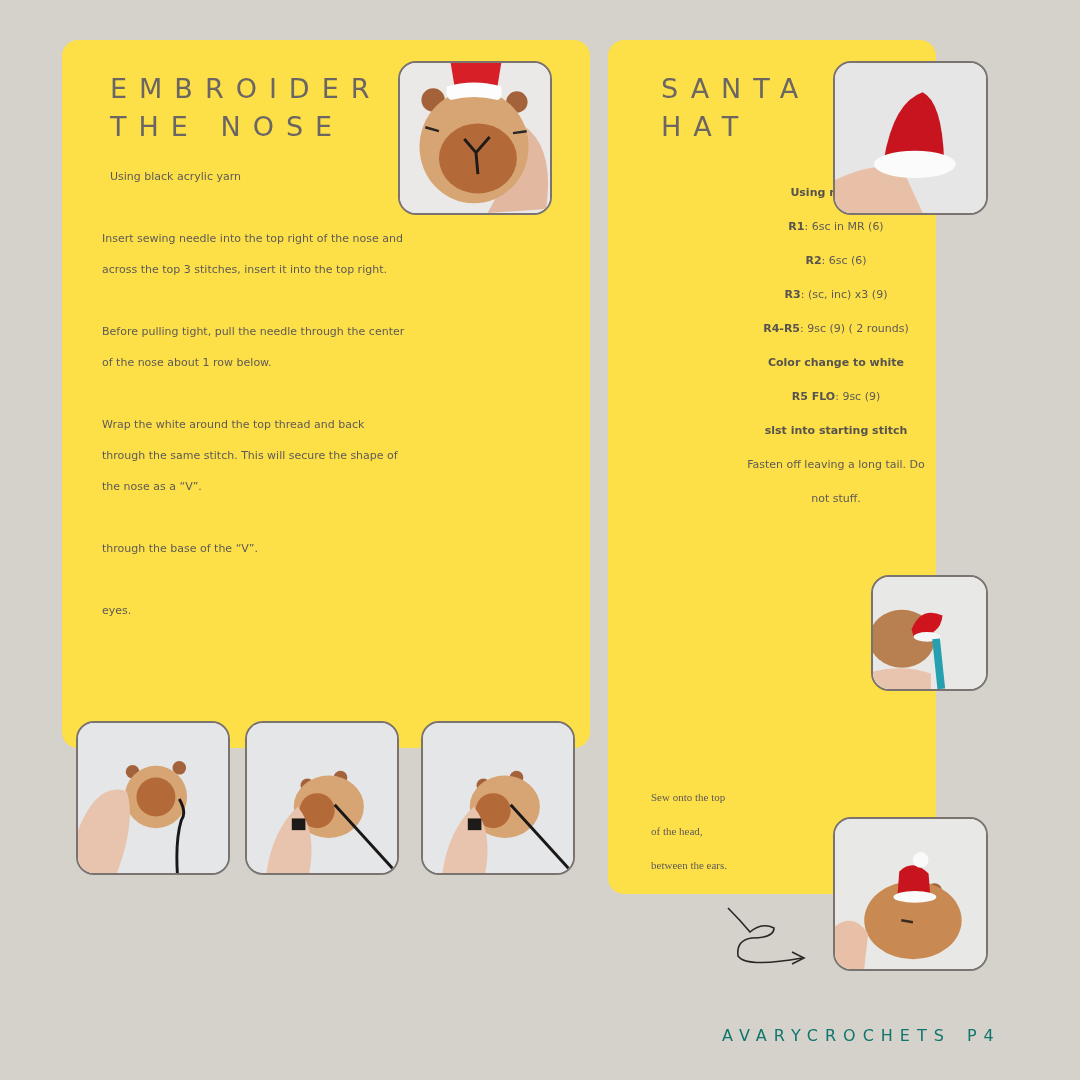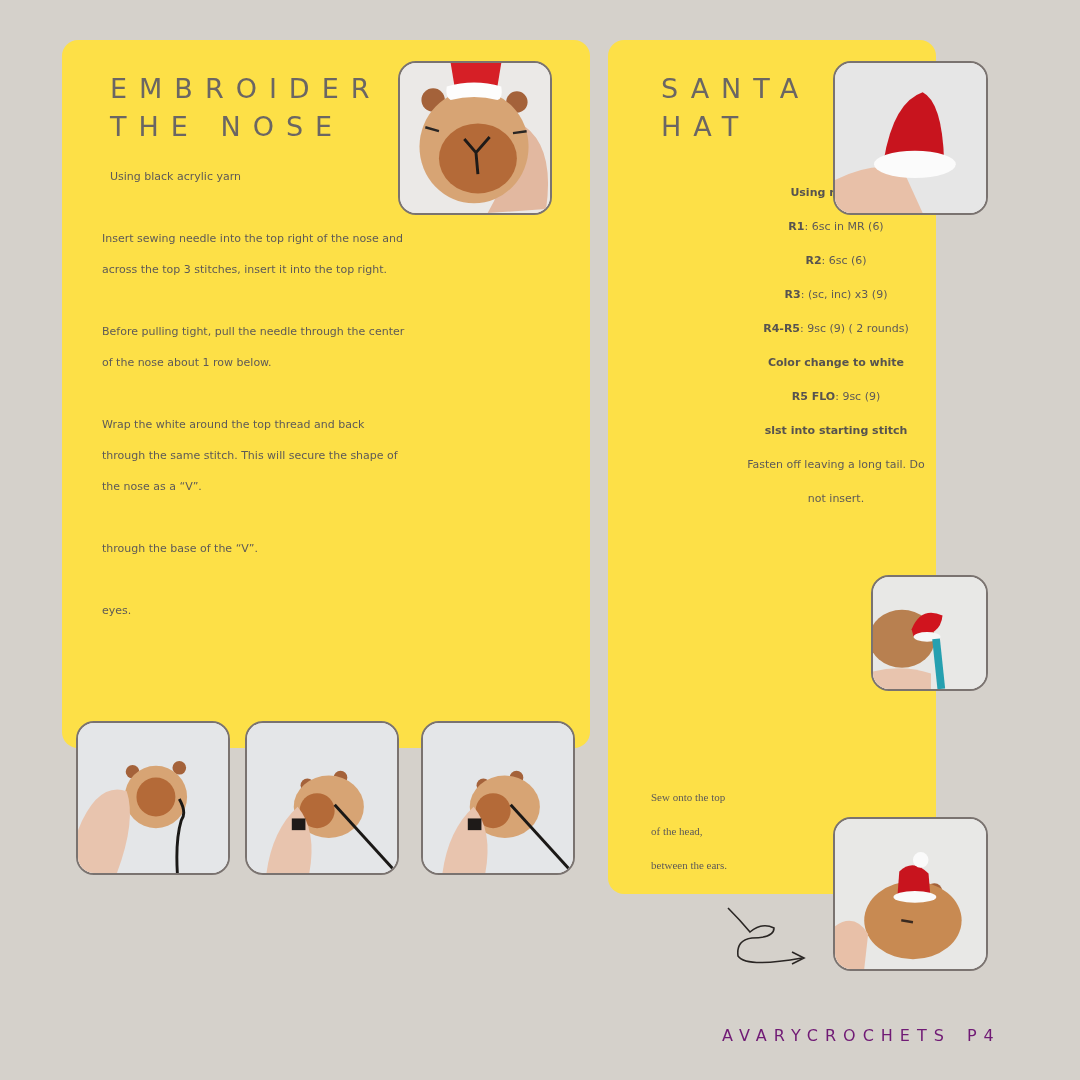--- a/index.html
+++ b/index.html
@@ -45,21 +45,21 @@
     overflow: hidden;
     background: #e7e6e4;
   }
   .photo svg { width: 100%; height: 100%; display: block; }
 
   #footer {
     position: absolute;
     left: 722px; top: 1026px;
     font-size: 16px;
     letter-spacing: 7px;
-    color: #701a75;
+    color: #0f766e;
   }
   #footer .pg { margin-left: 16px; }
   #arrow { position: absolute; left: 722px; top: 902px; width: 90px; height: 70px; }
 </style>
 </head>
 <body>
 
 <div id="card-left" class="card">
   <div class="title" style="left:48px; top:30px;">
     <div>EMBROIDER</div>
@@ -144,21 +144,21 @@
   <div class="text" style="left:53px; top:136px; line-height:34px; width:350px;text-align:center;">
     <p class="b">Using red yarn</p>
     <p><span class="b">R1</span><span>: 6sc in MR (6)</span></p>
     <p><span class="b">R2</span><span>: 6sc (6)</span></p>
     <p><span class="b">R3</span><span>: (sc, inc) x3 (9)</span></p>
     <p><span class="b">R4-R5</span><span>: 9sc (9) ( 2 rounds)</span></p>
     <p class="b">Color change to white</p>
     <p><span class="b">R5 FLO</span><span>: 9sc (9)</span></p>
     <p class="b">slst into starting stitch</p>
     <p>Fasten off leaving a long tail. Do</p>
-    <p>not insert.</p>
+    <p>not stuff.</p>
   </div>
 
 
   <div class="text" style="left:43px; top:740px; line-height:34px; width:200px;font-family:Liberation Serif, serif;">
     <p>Sew onto the top</p>
     <p>of the head,</p>
     <p>between the ears.</p>
   </div>
 </div>
 

